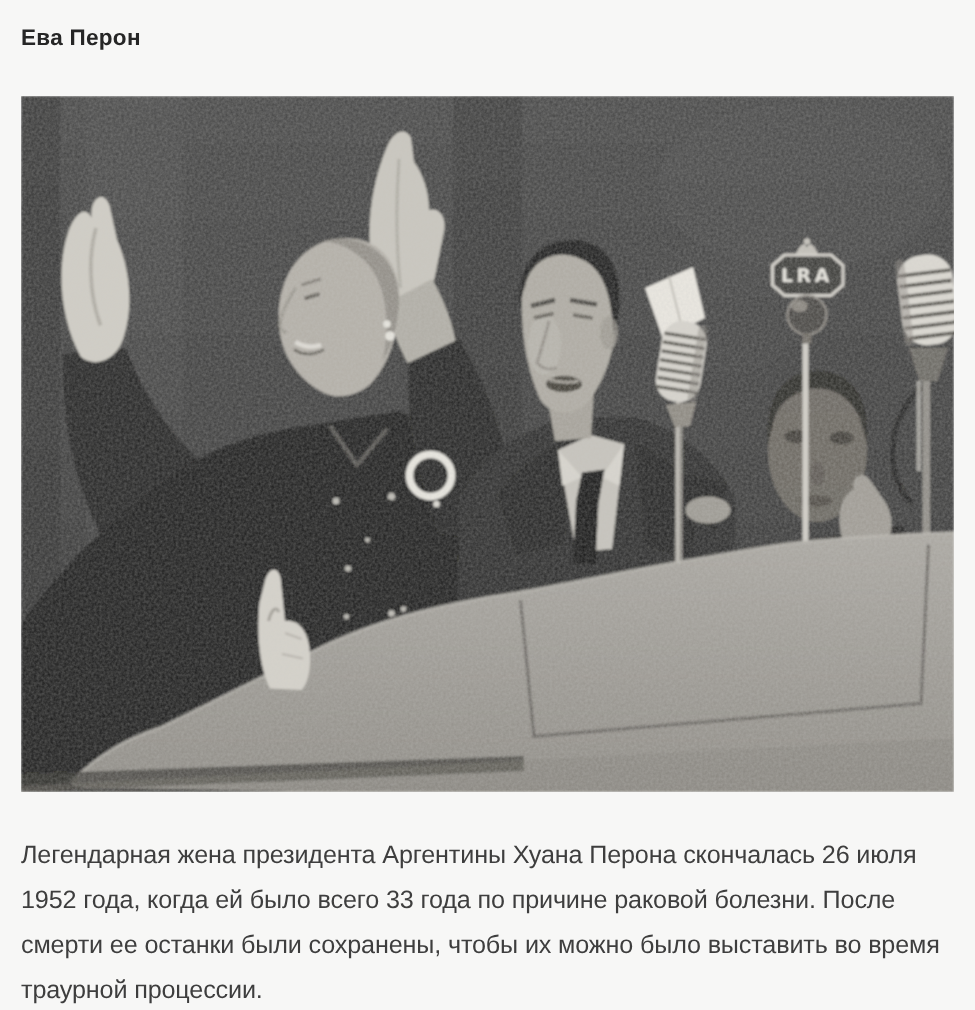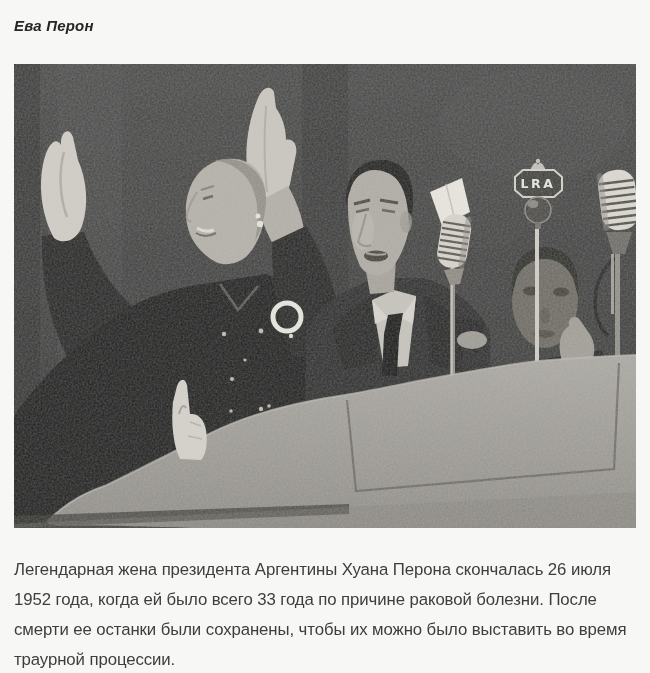--- a/index.html
+++ b/index.html
@@ -9,21 +9,20 @@
     font-family:"Liberation Sans","DejaVu Sans",sans-serif;
     overflow:hidden;
   }
   .page{padding:14px;}
   .title{
     margin:3px 0 0 0;
     font-size:15px;
     font-weight:bold;
     color:#262626;
     letter-spacing:0.2px;
-    font-style:italic;
   }
   .photo{
     margin:30px 0 0 0;
     width:622px;height:464px;
     line-height:0;
   }
   .photo svg{width:622px;height:464px;display:block;}
   .caption{
     margin:27px 0 0 0;
     width:622px;

